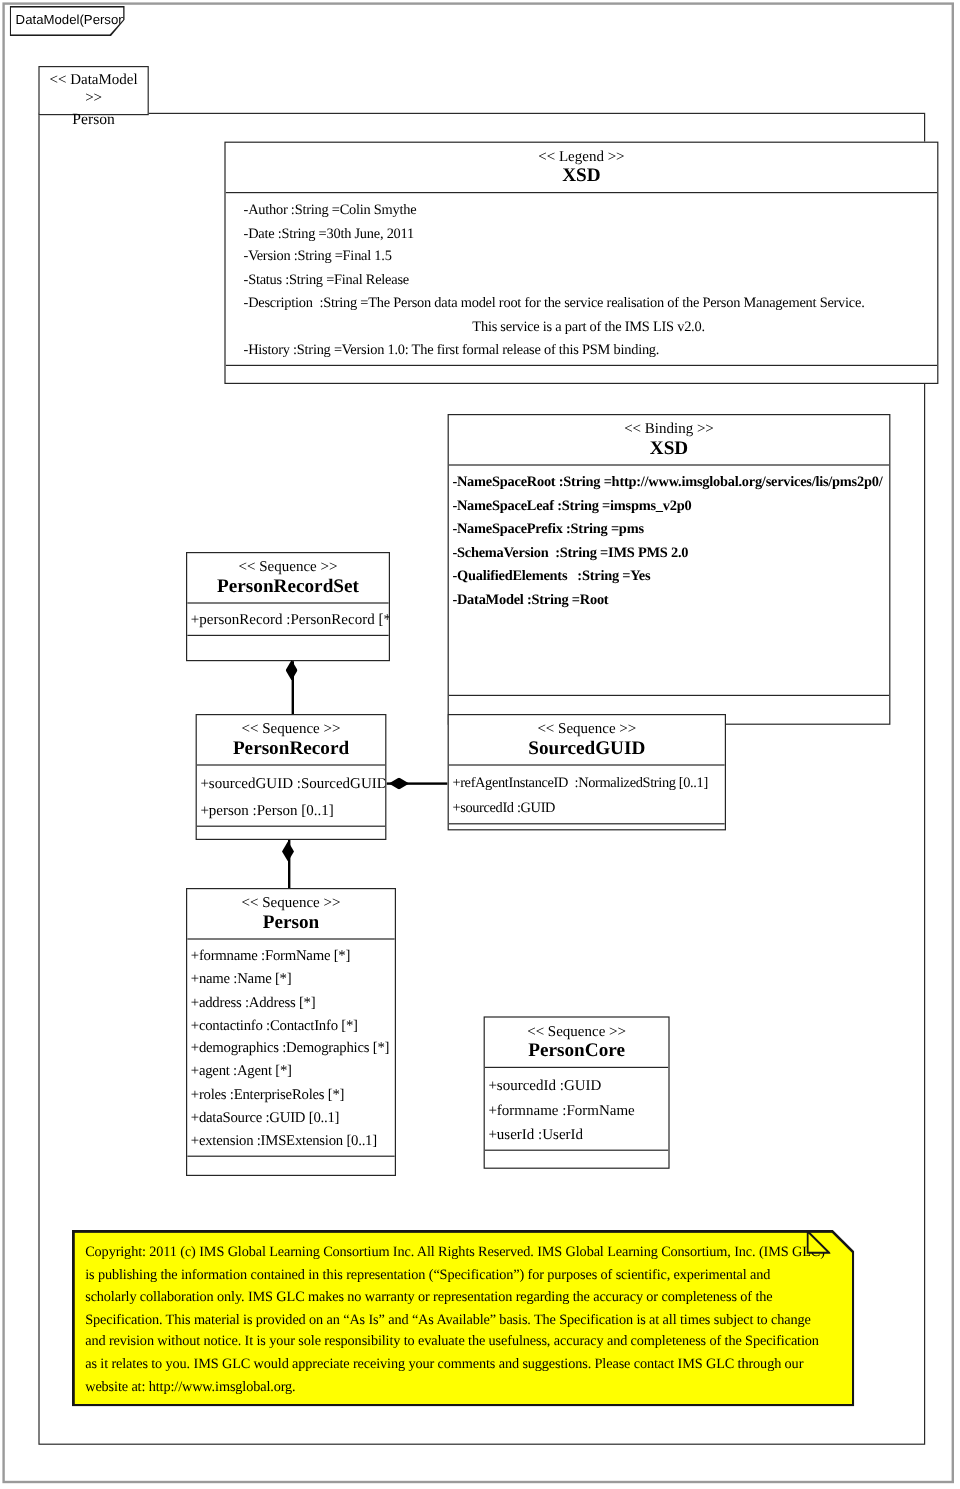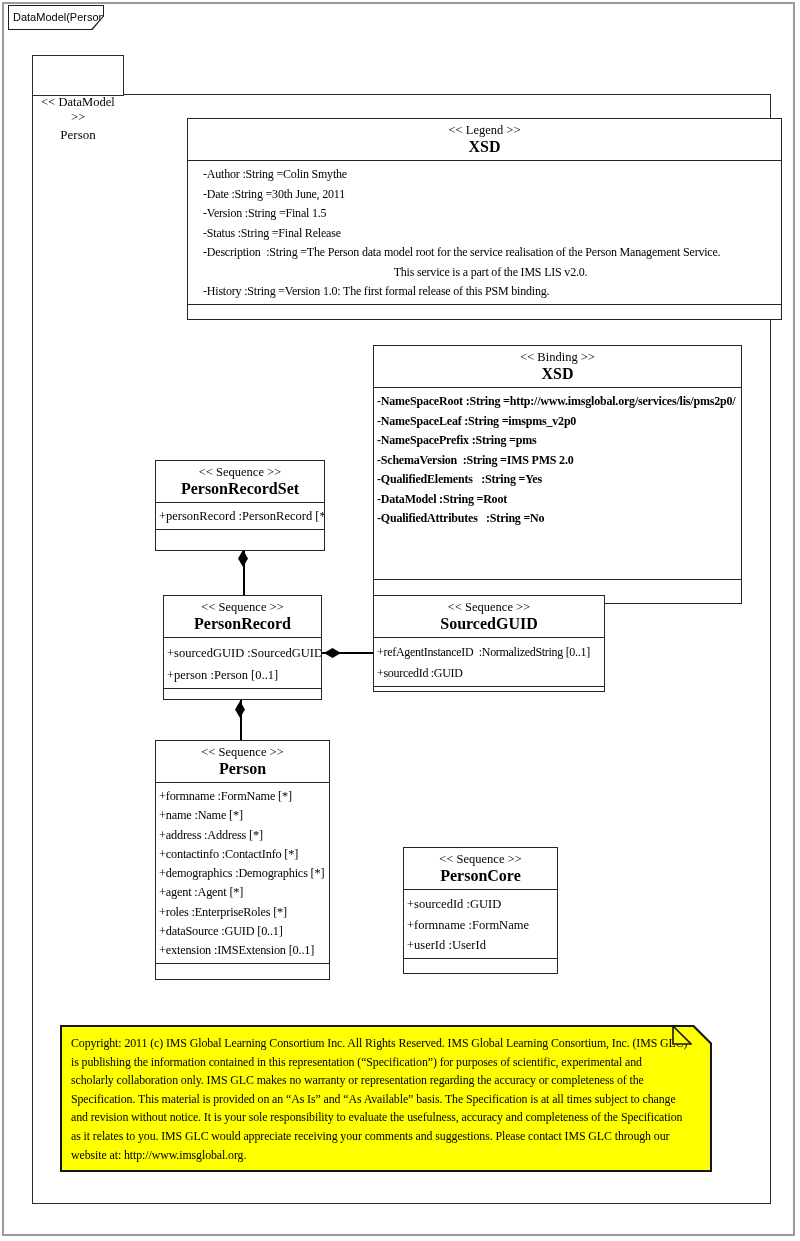--- a/index.html
+++ b/index.html
@@ -14,21 +14,21 @@
   .tab-in{position:absolute;left:1px;top:1px;width:94px;height:23px;background:#fff;
         clip-path:polygon(0 0,100% 0,100% 44%,87.6% 100%,0 100%);
         font-family:"Liberation Sans", sans-serif;font-size:11px;
         display:flex;align-items:center;padding:0 0 1px 4px;box-sizing:border-box;}
   
   .frame{position:absolute;left:32px;top:94px;width:739px;height:1110px;
         border:1.5px solid #2b2b2b;box-sizing:border-box;background:#fff;}
   .frame-label{position:absolute;left:32px;top:55px;width:92px;height:41px;
         border:1.5px solid #2b2b2b;box-sizing:border-box;background:#fff;
         text-align:center;padding-top:3px;z-index:3;}
-  .frame-label .st{font-size:12.5px;margin-top:36px;}
+  .frame-label .st{font-size:12.5px;}
   .frame-label .nm{font-size:13px;margin-top:2px;}
   
   .uml-box{position:absolute;background:#fff;border:1.5px solid #262626;
         box-sizing:border-box;display:flex;flex-direction:column;overflow:hidden;z-index:2;}
   .uml-title{border-bottom:1.5px solid #262626;text-align:center;padding:4px 2px 5px;}
   .uml-title .st{font-size:12.5px;line-height:14px;}
   .uml-title .nm{font-size:16px;font-weight:bold;line-height:16px;margin-top:2px;}
   .uml-attrs{flex:1;border-bottom:1.5px solid #262626;padding:4px 3px 2px;}
   .uml-attrs .attr{font-size:12.5px;line-height:19.5px;white-space:pre;}
   .uml-attrs .attr.center{text-align:center;white-space:normal;}
@@ -110,21 +110,20 @@
       <div class="nm">XSD</div>
     </div>
     <div class="uml-attrs">
 
     <div class="attr">-NameSpaceRoot :String =http://www.imsglobal.org/services/lis/pms2p0/</div>
         <div class="attr">-NameSpaceLeaf :String =imspms_v2p0</div>
         <div class="attr">-NameSpacePrefix :String =pms</div>
         <div class="attr">-SchemaVersion  :String =IMS PMS 2.0</div>
         <div class="attr">-QualifiedElements   :String =Yes</div>
         <div class="attr">-DataModel :String =Root</div>
-        <div class="attr">-QualifiedAttributes   :String =No</div>
       </div>
     <div class="uml-empty"></div>
   </div>
 
   <div class="uml-box box-prs">
     <div class="uml-title">
       <div class="st">&lt;&lt; Sequence &gt;&gt;</div>
       <div class="nm">PersonRecordSet</div>
     </div>
     <div class="uml-attrs">

